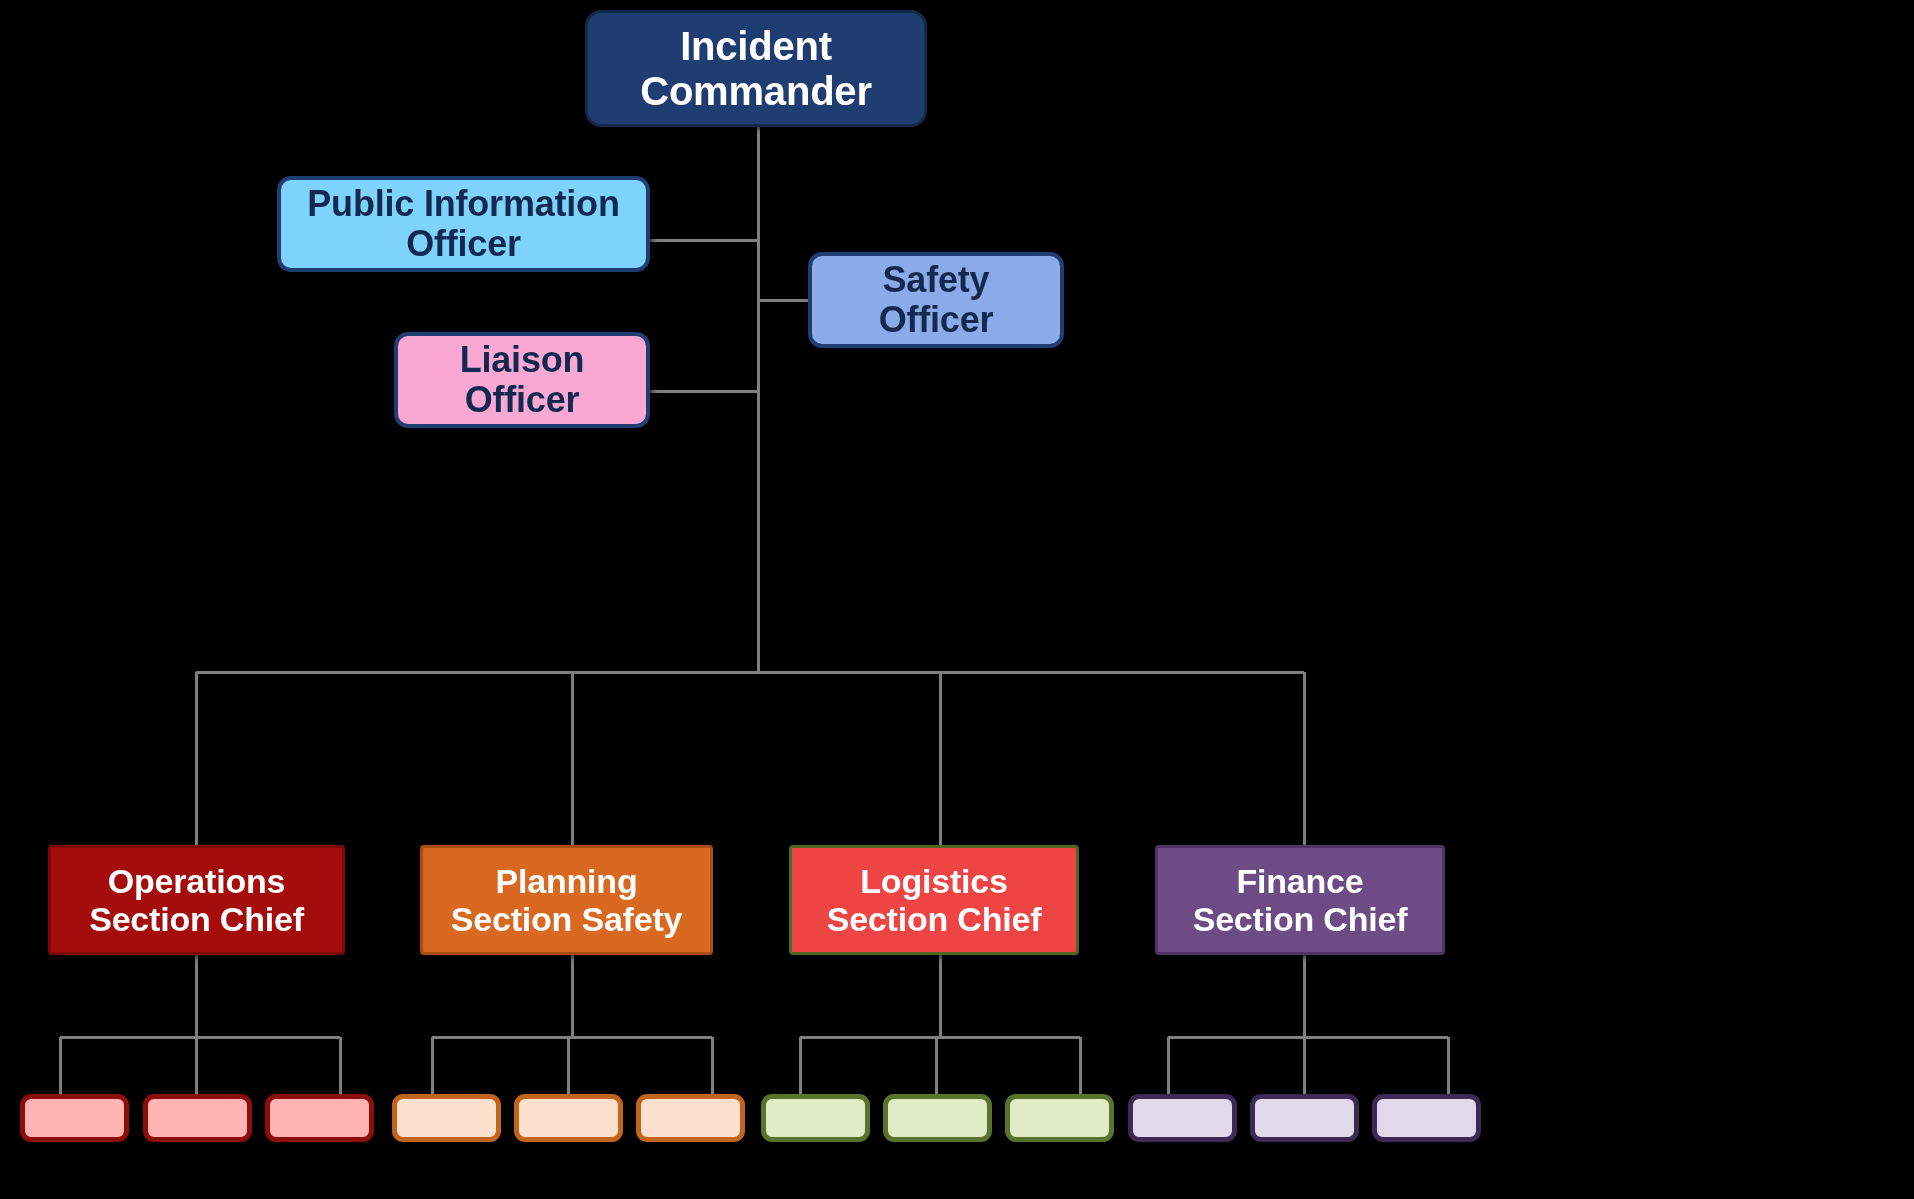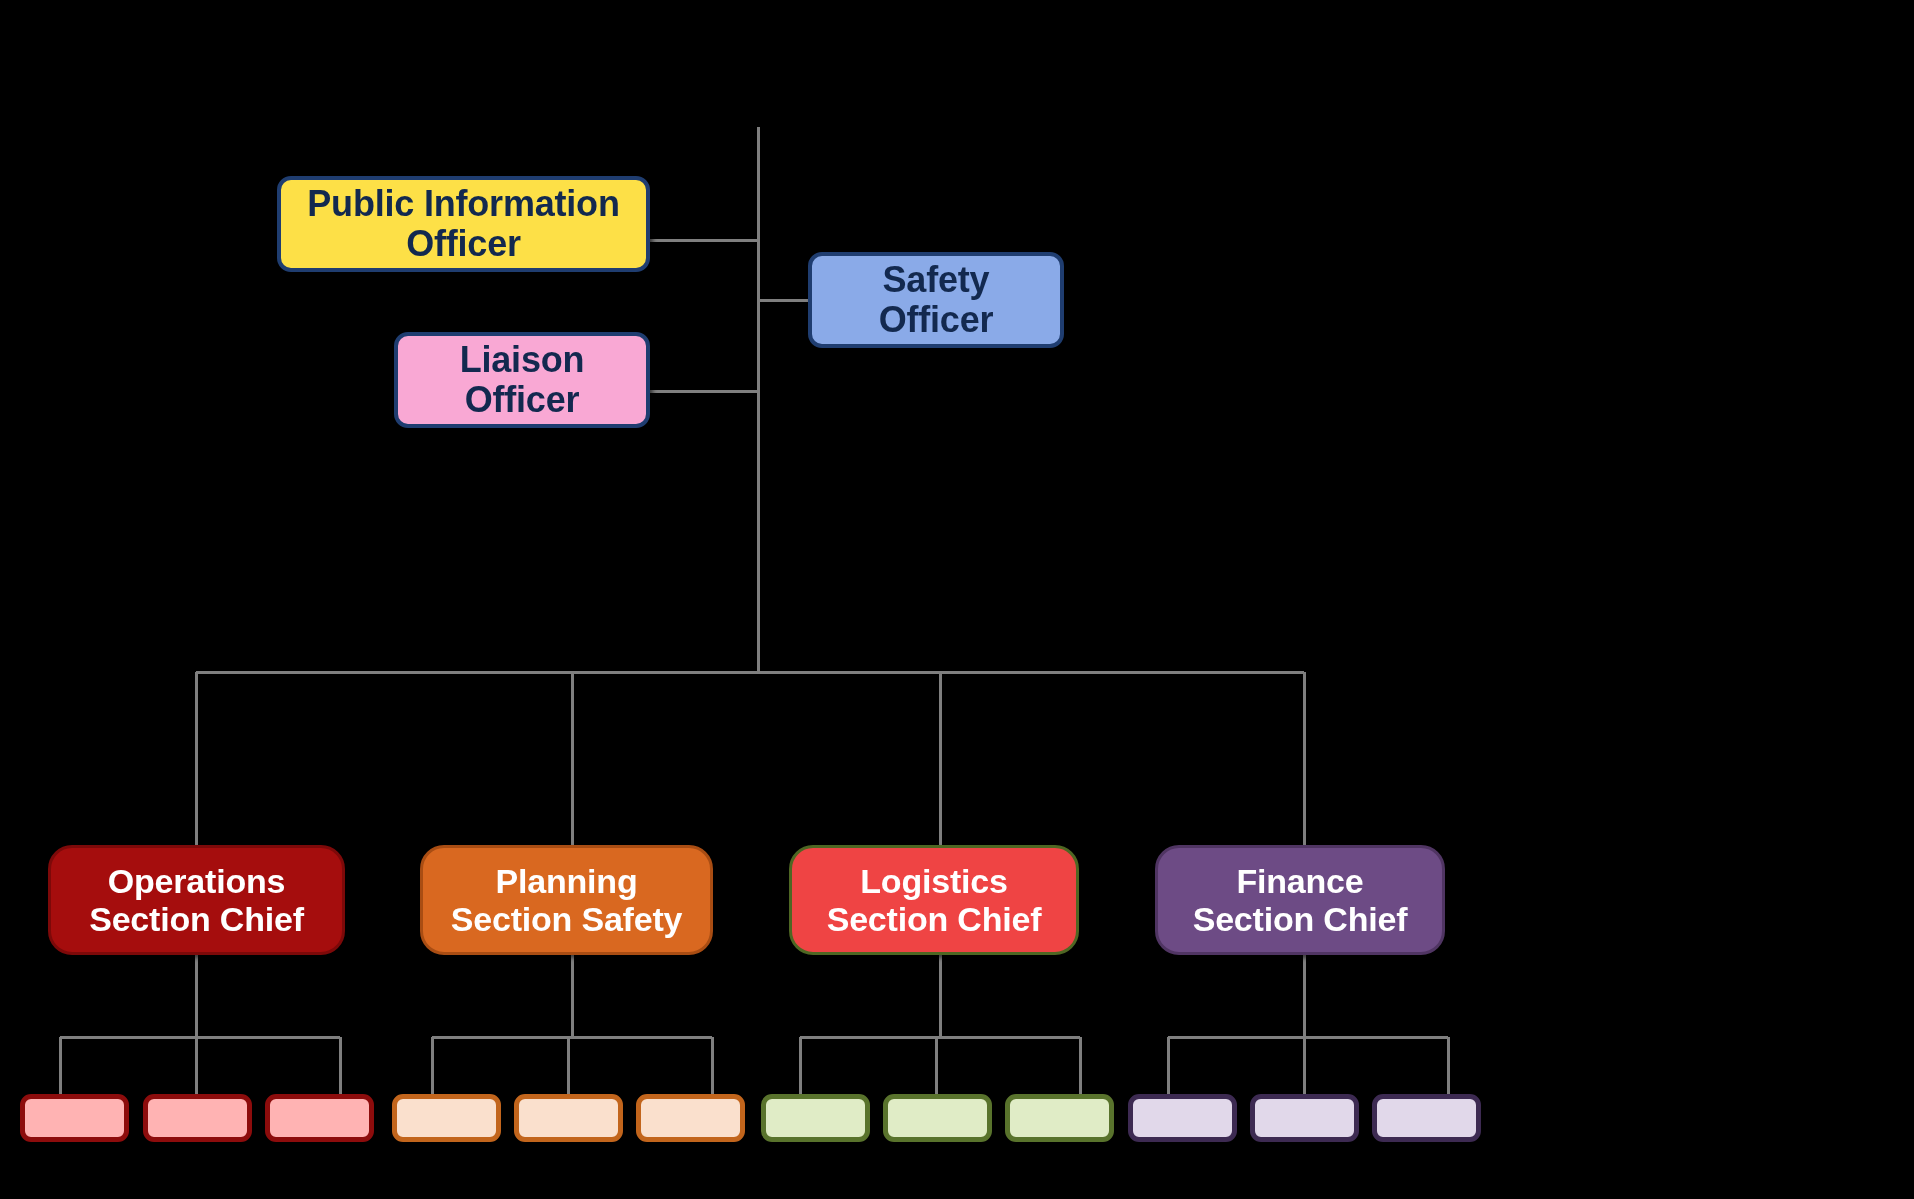--- a/index.html
+++ b/index.html
@@ -63,21 +63,21 @@
     font-size: 36px;
     font-weight: bold;
   }
 
   
   .node--section {
     color: #ffffff;
     font-size: 34px;
     font-weight: bold;
     border-width: 3px;
-    border-radius: 24px;
+    border-radius: 4px;
   }
   .node--ops     { background: #a50d0d; border-color: #7d0909; }
   .node--plan    { background: #d96820; border-color: #a94d13; }
   .node--log     { background: #6b8b32; border-color: #4e6723; }
   .node--fin     { background: #6d4b85; border-color: #503563; }
 
   
   .node--unit {
     border-width: 5px;
     border-radius: 11px;
@@ -114,21 +114,23 @@
     <div class="conn conn-v" style="left: 939px; top: 955px; height: 82px; background: rgb(127, 127, 127);"></div>
     <div class="conn conn-h" style="left: 800px; top: 1036px; width: 280px; background: rgb(127, 127, 127);"></div>
     <div class="conn conn-v" style="left: 799px; top: 1037px; height: 57px; background: rgb(127, 127, 127);"></div>
     <div class="conn conn-v" style="left: 935px; top: 1037px; height: 57px; background: rgb(127, 127, 127);"></div>
     <div class="conn conn-v" style="left: 1079px; top: 1037px; height: 57px; background: rgb(127, 127, 127);"></div>
     <div class="conn conn-v" style="left: 1303px; top: 955px; height: 82px; background: rgb(127, 127, 127);"></div>
     <div class="conn conn-h" style="left: 1168px; top: 1036px; width: 280px; background: rgb(127, 127, 127);"></div>
     <div class="conn conn-v" style="left: 1167px; top: 1037px; height: 57px; background: rgb(127, 127, 127);"></div>
     <div class="conn conn-v" style="left: 1303px; top: 1037px; height: 57px; background: rgb(127, 127, 127);"></div>
     <div class="conn conn-v" style="left: 1447px; top: 1037px; height: 57px; background: rgb(127, 127, 127);"></div>
-    <div class="node node--staff" style="left: 277px; top: 176px; width: 373px; height: 96px; background: #fde047; border-color: rgb(31, 61, 112); color: rgb(19, 41, 79);">Public Information
+    <div class="node node--command" style="left: 585px; top: 10px; width: 342px; height: 117px; background: rgb(31, 61, 112); border-color: rgb(20, 40, 74); color: rgb(255, 255, 255);">Incident
+Commander</div>
+    <div class="node node--staff" style="left: 277px; top: 176px; width: 373px; height: 96px; background: #7dd3fc; border-color: rgb(31, 61, 112); color: rgb(19, 41, 79);">Public Information
 Officer</div>
     <div class="node node--staff" style="left: 808px; top: 252px; width: 256px; height: 96px; background: rgb(138, 170, 232); border-color: rgb(31, 61, 112); color: rgb(19, 41, 79);">Safety
 Officer</div>
     <div class="node node--staff" style="left: 394px; top: 332px; width: 256px; height: 96px; background: #f9a8d4; border-color: rgb(31, 61, 112); color: rgb(19, 41, 79);">Liaison
 Officer</div>
     <div class="node node--section node--ops" style="left: 48px; top: 845px; width: 297px; height: 110px; background: rgb(165, 13, 13); border-color: rgb(125, 9, 9); color: rgb(255, 255, 255);">Operations
 Section Chief</div>
     <div class="node node--unit unit--ops" style="left: 20px; top: 1094px; width: 109px; height: 48px; background: rgb(255, 179, 179); border-color: rgb(141, 12, 12);"></div>
     <div class="node node--unit unit--ops" style="left: 143px; top: 1094px; width: 109px; height: 48px; background: rgb(255, 179, 179); border-color: rgb(141, 12, 12);"></div>
     <div class="node node--unit unit--ops" style="left: 265px; top: 1094px; width: 109px; height: 48px; background: rgb(255, 179, 179); border-color: rgb(141, 12, 12);"></div>

